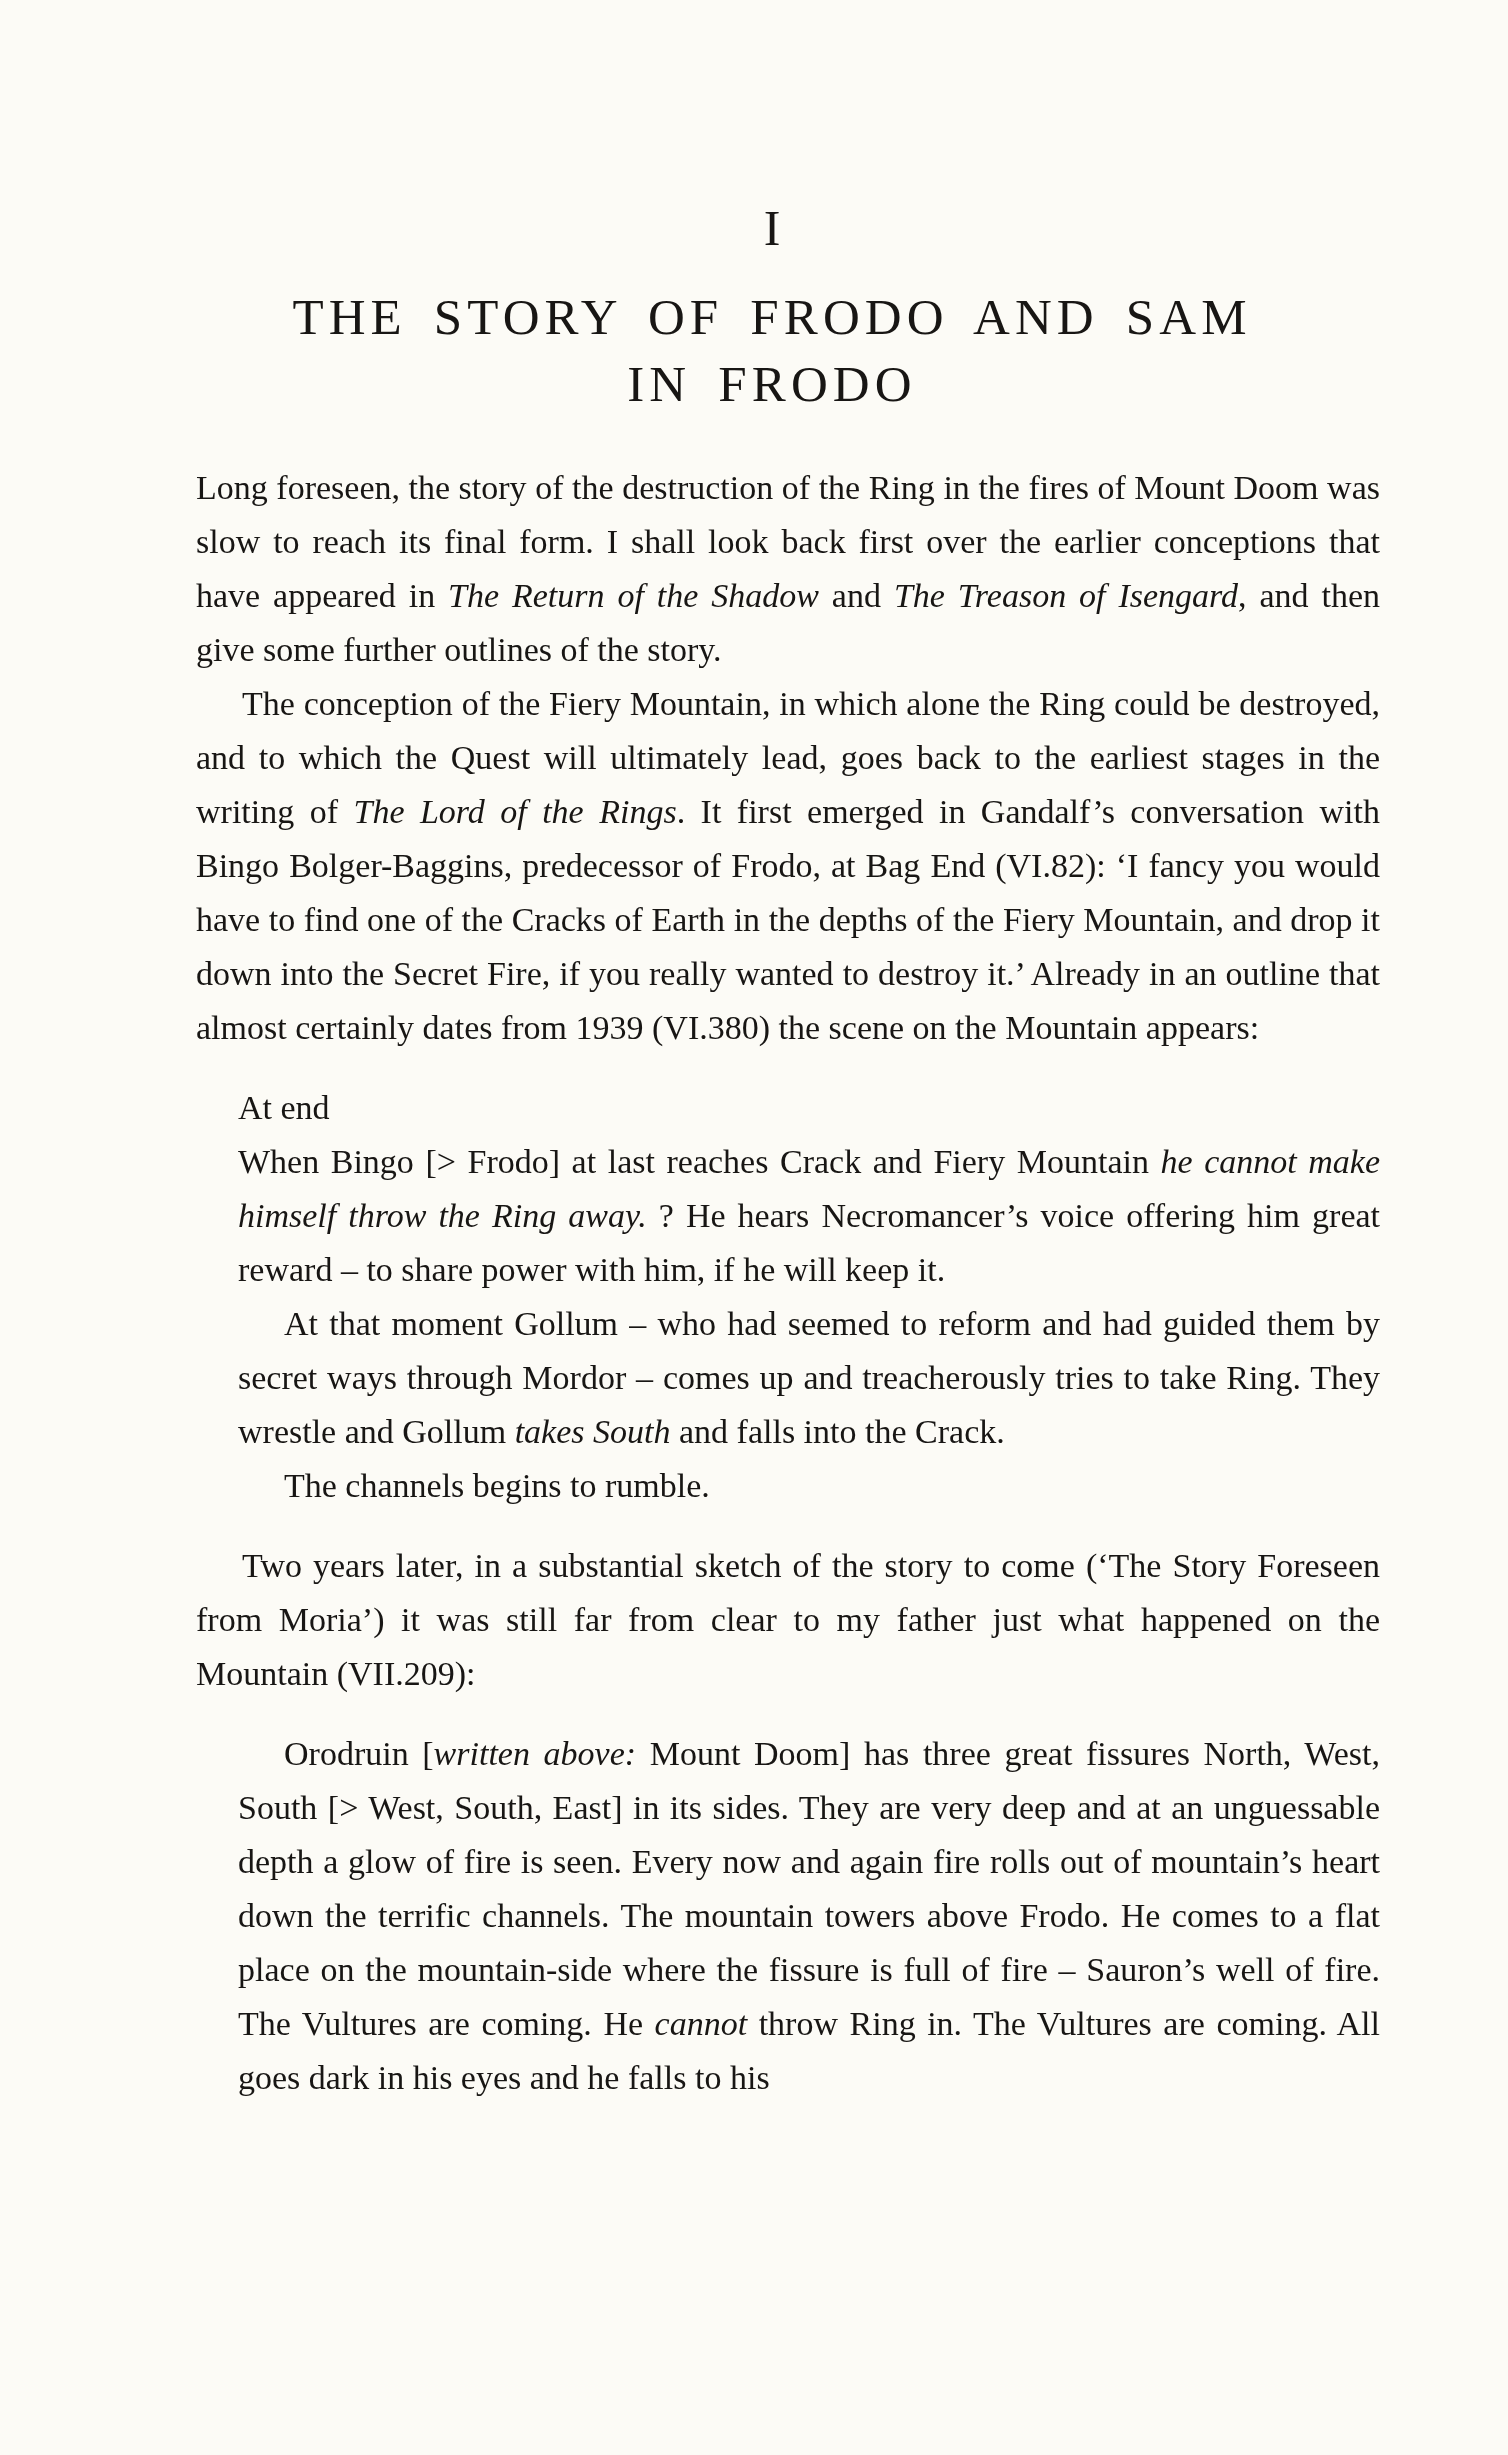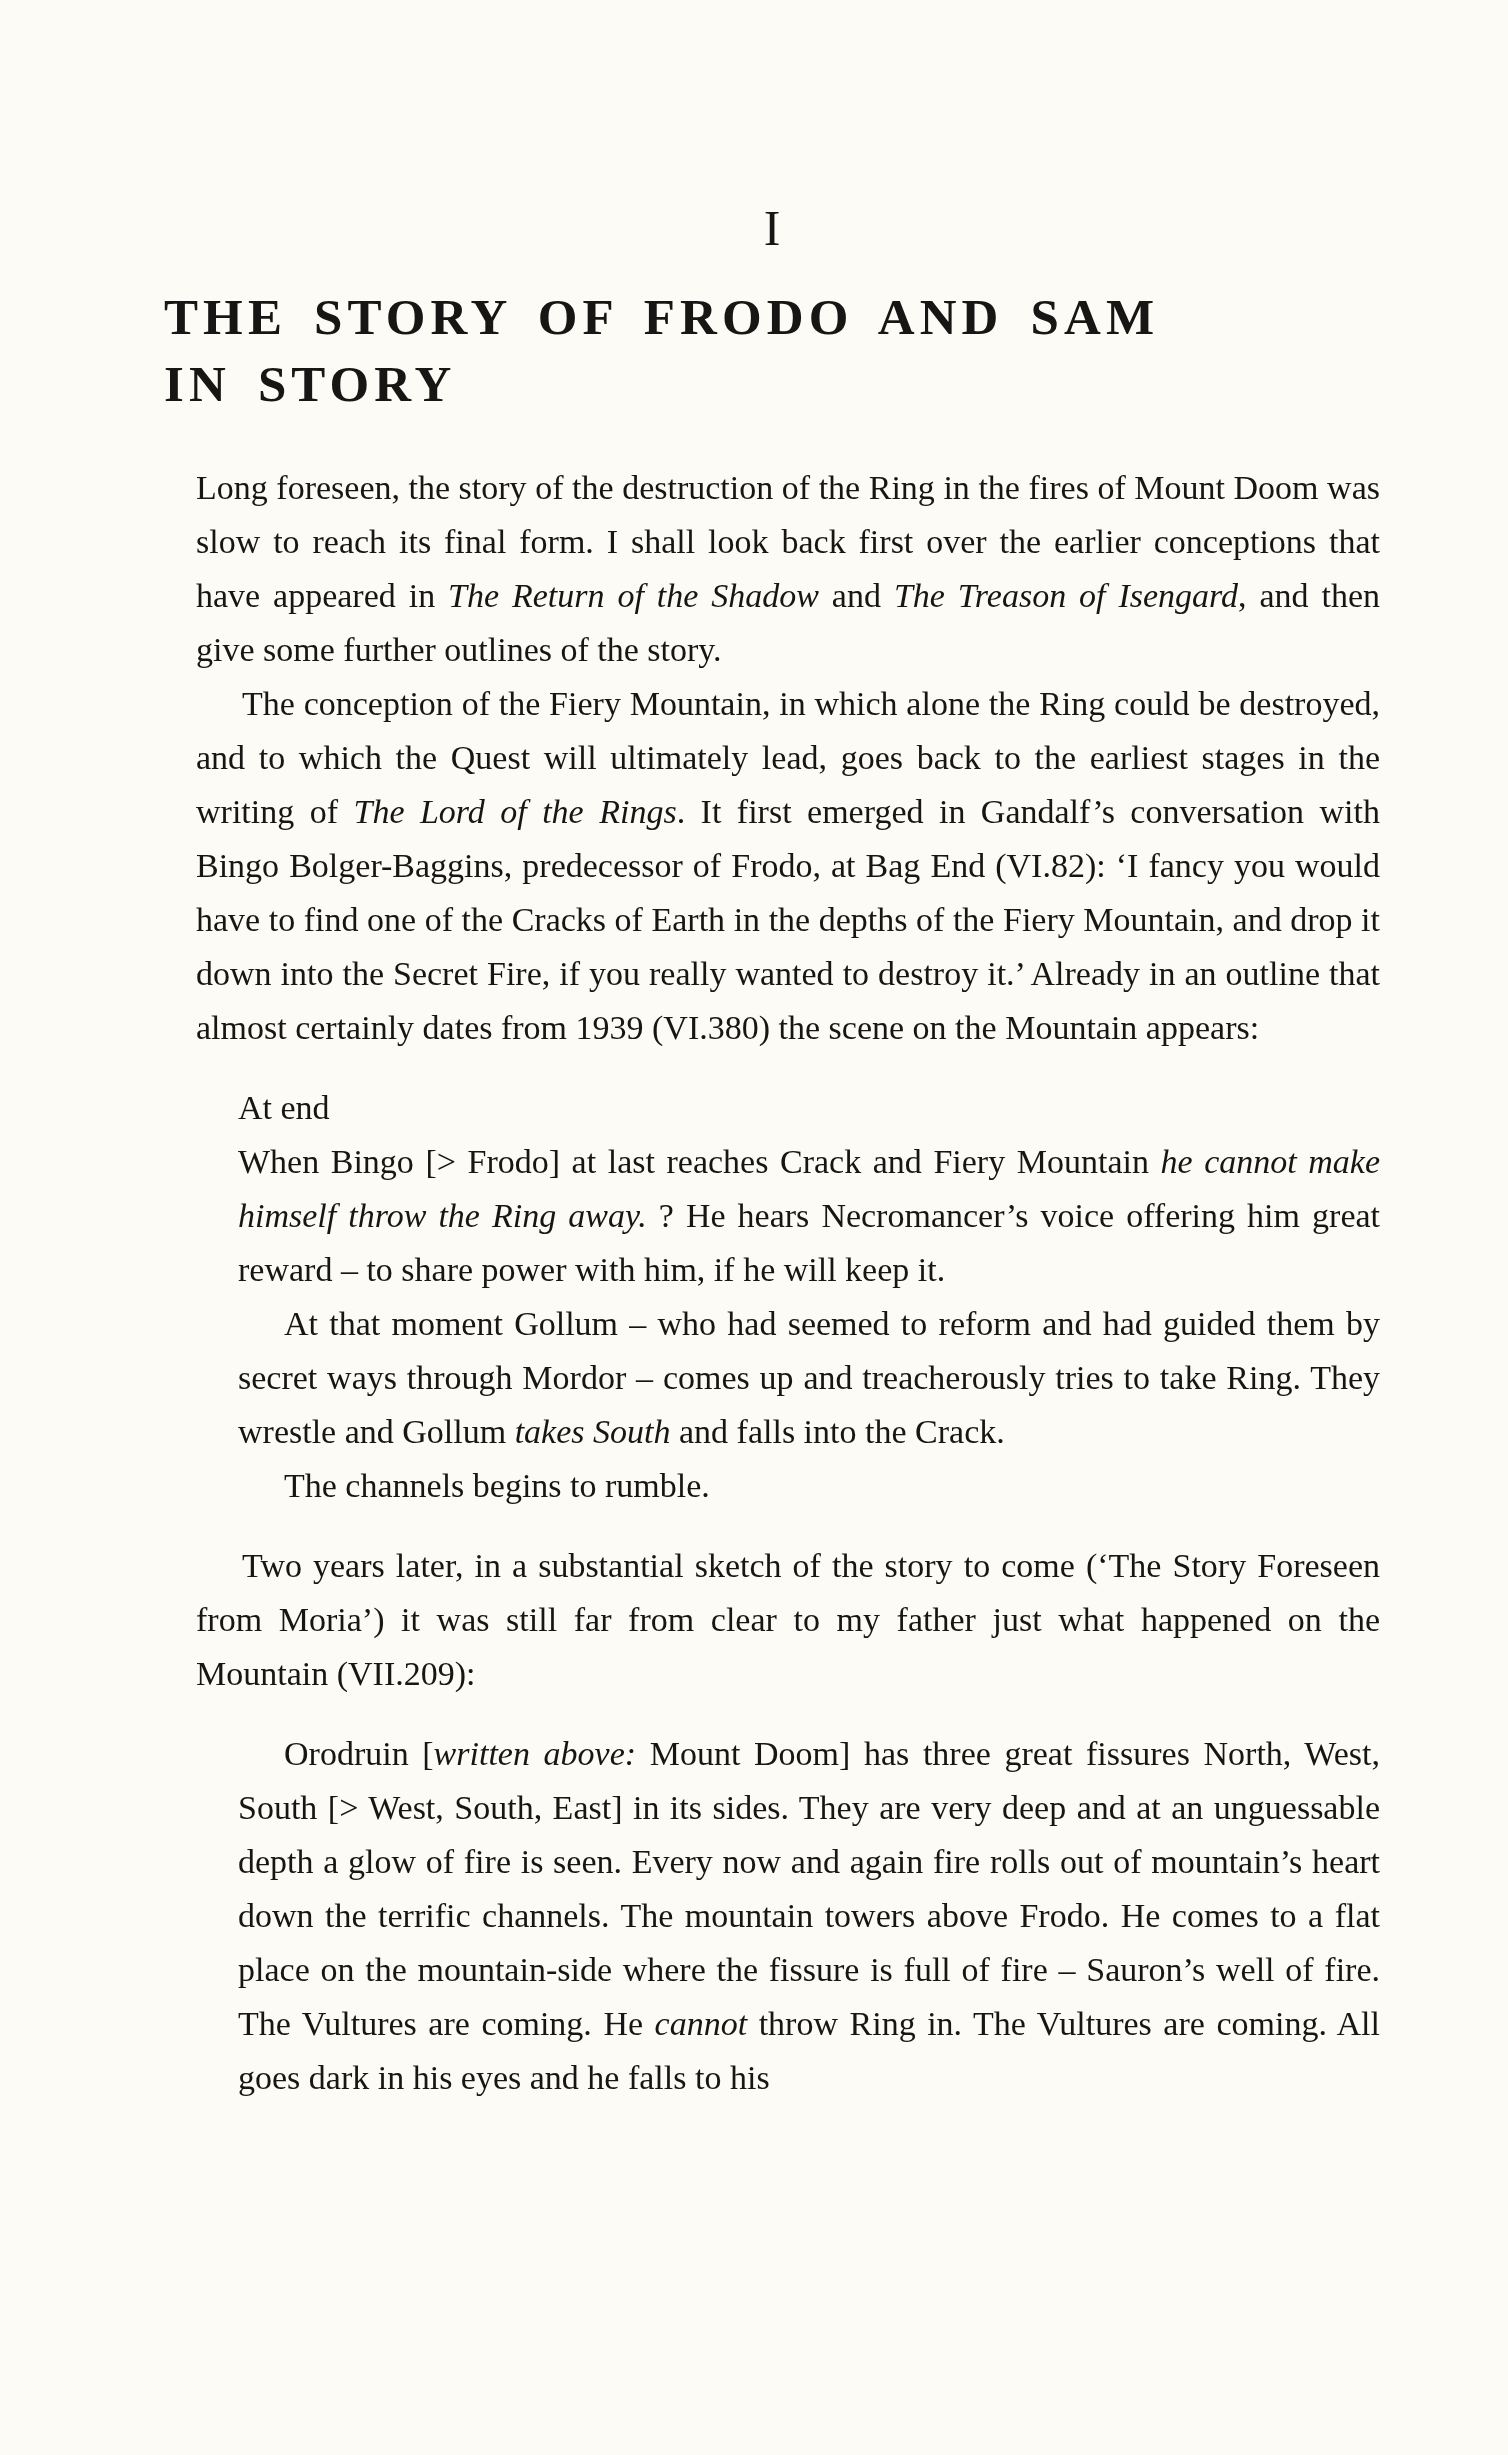--- a/index.html
+++ b/index.html
@@ -15,22 +15,22 @@
     padding: 198px 129px 59px 164px;
     overflow: hidden;
   }
   .chapter-numeral {
     text-align: center;
     font-size: 50px;
     line-height: 1.2;
   }
   .chapter-title {
     margin: 26px 0 0 0;
-    text-align: left;
-    font-weight: 700;
+    text-align: center;
+    font-weight: 400;
     font-size: 51px;
     line-height: 1.32;
     letter-spacing: 0.10em;
     word-spacing: 0.18em;
   }
   .title-line { display: block; }
   .body-text {
     margin-top: 42px;
     font-size: 34px;
     line-height: 54px;
@@ -44,21 +44,21 @@
 </style>
 </head>
 <body>
 
 <div class="page">
 
   <div class="chapter-numeral">I</div>
 
   <h1 class="chapter-title">
     <span class="title-line">THE STORY OF FRODO AND SAM</span>
-    <span class="title-line">IN STORY</span>
+    <span class="title-line">IN FRODO</span>
   </h1>
 
   <div class="body-text">
 
     <p class="para noindent"><span>Long foreseen, the story of the destruction of the Ring in the fires of Mount Doom was slow to reach its final form. I shall look back first over the earlier conceptions that have appeared in </span><i>The Return of the Shadow</i><span> and </span><i>The Treason of Isengard</i><span>, and then give some further outlines of the story.</span></p>
 
     <p class="para"><span>The conception of the Fiery Mountain, in which alone the Ring could be destroyed, and to which the Quest will ultimately lead, goes back to the earliest stages in the writing of </span><i>The Lord of the Rings</i><span>. It first emerged in Gandalf’s conversation with Bingo Bolger-Baggins, predecessor of Frodo, at Bag End (VI.82): ‘I fancy you would have to find one of the Cracks of Earth in the depths of the Fiery Mountain, and drop it down into the Secret Fire, if you really wanted to destroy it.’ Already in an outline that almost certainly dates from 1939 (VI.380) the scene on the Mountain appears:</span></p>
 
     <div class="quote">
       <p class="para noindent"><span>At end</span></p>

